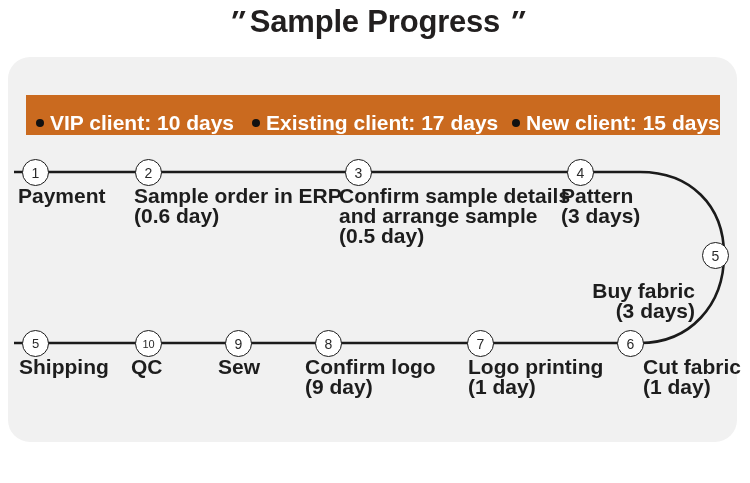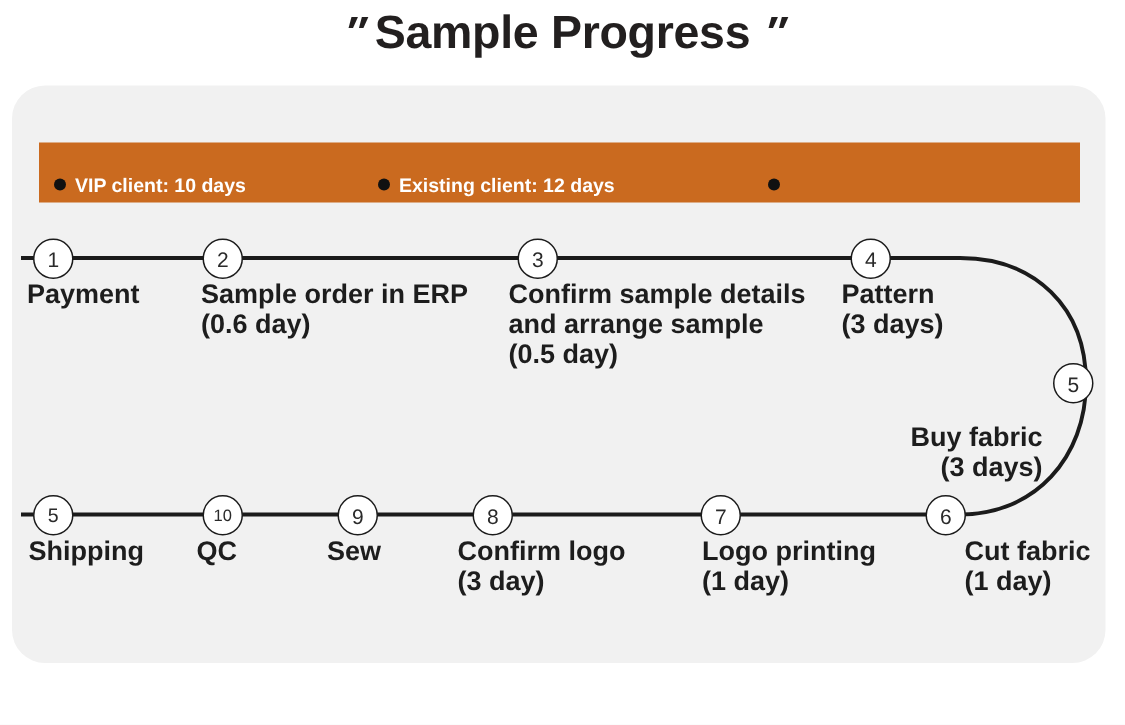--- a/index.html
+++ b/index.html
@@ -61,21 +61,21 @@
     height: 40px;
     background: #ca6a1f;
   }
   .banner-item {
     position: absolute;
     top: 0;
     height: 56px;
     display: flex;
     align-items: center;
     color: #ffffff;
-    font-size: 13px;
+    font-size: 21px;
     font-weight: bold;
     white-space: nowrap;
   }
   .banner-item .dot {
     display: inline-block;
     width: 8px;
     height: 8px;
     border-radius: 50%;
     background: #111111;
     margin-right: 6px;
@@ -118,21 +118,21 @@
     align-items: center;
     justify-content: center;
     font-size: 14px;
     color: #2a2a2a;
     z-index: 3;
   }
 
   
   .step-label {
     position: absolute;
-    font-size: 18px;
+    font-size: 21px;
     font-weight: bold;
     color: #1d1d1d;
     line-height: 20px;
     white-space: pre-line;
     z-index: 2;
   }
   .step-label.right-align { text-align: right; }
 </style>
 </head>
 <body>
@@ -143,24 +143,25 @@
 
 <div id="panel"></div>
 
 <div id="banner">
   <div class="banner-item" id="banner-item-0">
     <span class="dot"></span>
     <span>VIP client: 10 days</span>
   </div>
   <div class="banner-item" id="banner-item-1">
     <span class="dot"></span>
-    <span>Existing client: 12 days</span>
+    <span>Existing client: 17 days</span>
   </div>
   <div class="banner-item" id="banner-item-2">
     <span class="dot"></span>
+    <span>New client: 15 days</span>
   </div>
 </div>
 
 <svg id="flow" viewBox="0 0 750 483">
 
   <line class="conn" x1="14" y1="172" x2="600" y2="172"></line>
 
   <path class="arc" d="M 600 172 L 640 172 C 690 172 724 205 724 255 C 724 305 690 343 640 343 L 630 343"></path>
 
   <line class="conn" x1="14" y1="343" x2="643" y2="343"></line>
@@ -208,16 +209,16 @@
 (0.5 day)</div>
 <div class="step-label" style="left:561px; top:186px;">Pattern
 (3 days)</div>
 <div class="step-label right-align" style="left:520px; top:245px; width:175px;margin-top:36px;">Buy fabric
 (3 days)</div>
 <div class="step-label" style="left:643px; top:357px;">Cut fabric
 (1 day)</div>
 <div class="step-label" style="left:468px; top:357px;">Logo printing
 (1 day)</div>
 <div class="step-label" style="left:305px; top:357px;">Confirm logo
-(3 day)</div>
+(9 day)</div>
 <div class="step-label" style="left:218px; top:357px;">Sew</div>
 <div class="step-label" style="left:131px; top:357px;">QC</div>
 <div class="step-label" style="left:19px;  top:357px;">Shipping</div>
 
 </body></html>

